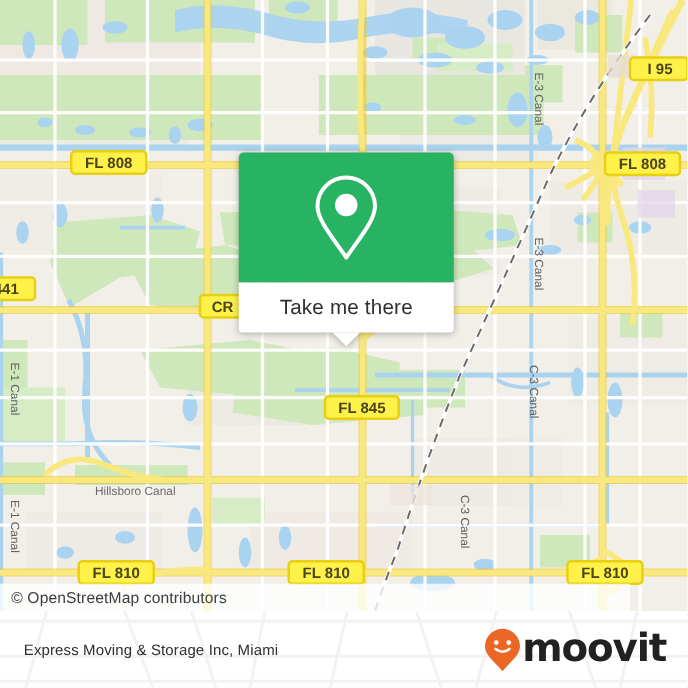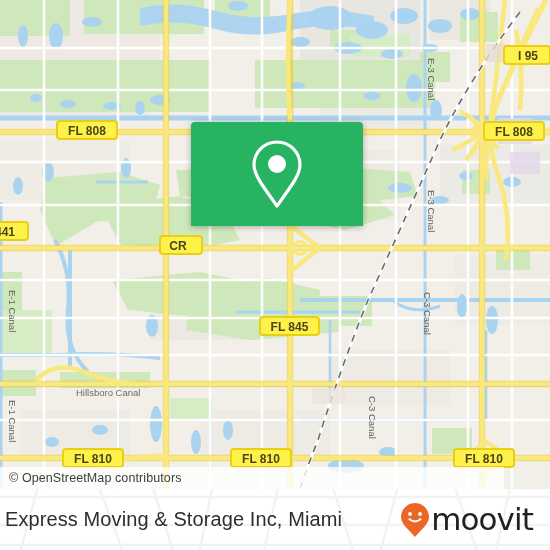--- a/index.html
+++ b/index.html
@@ -113,37 +113,37 @@
   }
   #footer-watermark {
     position: absolute;
     left: 0; top: 0;
     width: 550px; height: 61px;
     opacity: 0.5;
     pointer-events: none;
   }
   #footer-title {
     position: relative;
-    font-size: 20px;
+    font-size: 12px;
     color: #2e2e2e;
-    padding-left: 5px;
+    padding-left: 19px;
     letter-spacing: 0.1px;
     white-space: nowrap;
     z-index: 2;
   }
   #brand-logo {
     position: relative;
     display: flex;
     align-items: center;
     padding-right: 17px;
     z-index: 2;
   }
   #brand-wordmark {
     font-size: 31px;
-    font-weight: normal;
+    font-weight: bold;
     color: #212121;
     letter-spacing: -0.9px;
     line-height: 1;
     margin-left: 1px;
     font-family: "DejaVu Sans", sans-serif;
   }
 
   
   .shield-text {
     font-family: "Liberation Sans", sans-serif;
@@ -424,20 +424,24 @@
     <span id="attribution-text">© OpenStreetMap contributors</span>
   </div>
 
   <div id="popup">
     <div id="popup-body">
       <svg id="popup-pin-icon" width="58" height="72" viewBox="0 0 58 72">
         <path d="M29 4 C16.3 4 6 14.3 6 27 C6 38 18 52 29 68 C40 52 52 38 52 27 C52 14.3 41.7 4 29 4 Z" fill="none" stroke="#ffffff" stroke-width="3.2" stroke-linejoin="round"></path>
         <circle cx="29" cy="26" r="9" fill="#ffffff"></circle>
       </svg>
     </div>
+    <div id="popup-footer">
+      <span id="popup-label">Take me there</span>
+      <div id="popup-tail"></div>
+    </div>
   </div>
 
   <div id="footer-bar">
     <svg id="footer-watermark" width="550" height="61" viewBox="0 0 550 61">
       <g stroke="#e6e6e6" stroke-width="2.4" fill="none">
         <path d="M0,8 H550"></path>
         <path d="M0,36 H550"></path>
         <path d="M0,56 H550"></path>
         <path d="M40,-10 L18,71"></path>
         <path d="M96,-10 L126,71"></path>

